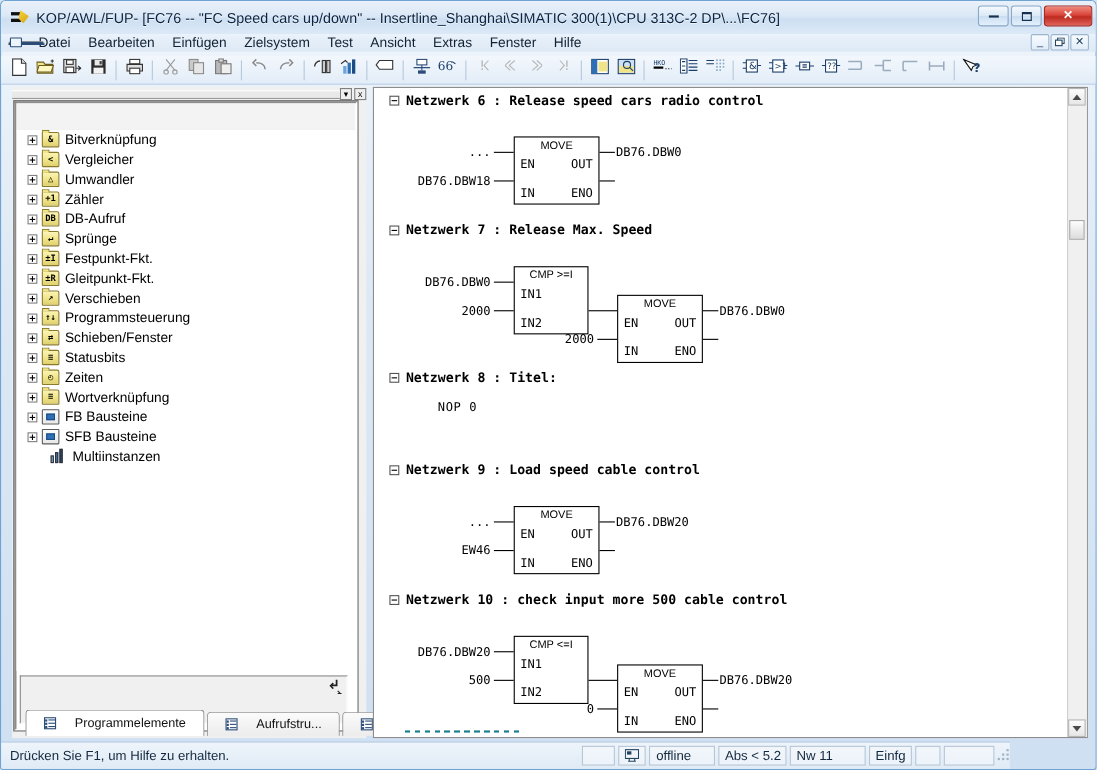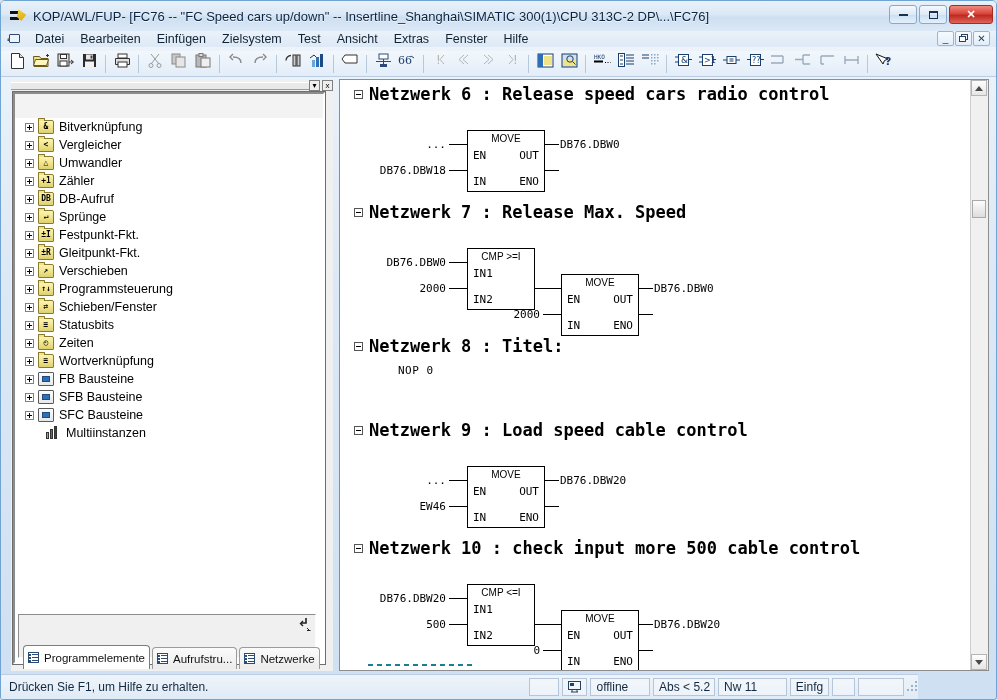--- a/index.html
+++ b/index.html
@@ -218,22 +218,22 @@
     position:absolute; right:2px; top:1px; width:16px; height:16px;
     font-family:"DejaVu Sans", sans-serif; font-size:12px; color:#222;
     display:flex; align-items:center; justify-content:center;
   }
 
   
   .tabs {
     position:absolute; left:22px; top:644px; display:flex; align-items:flex-end; gap:2px;
   }
   .tab {
-    height:22px; display:flex; align-items:center; gap:4px;
-    padding:0 4px; font-size:11.5px; color:#111;
+    height:22px; display:flex; align-items:center; gap:16px;
+    padding:0 16px; font-size:11.5px; color:#111;
     background: linear-gradient(180deg,#fbfbfb 0%,#ececec 100%);
     border:1px solid #9b9b9b; border-bottom:none;
     border-radius:4px 4px 0 0; box-sizing:border-box;
   }
   .tab.active {
     background:#ffffff; height:24px; font-weight:normal;
     border-color:#7d7d7d;
   }
   .tabicon { width:12px; height:12px; position:relative; flex:0 0 auto; }
   .tabicon .frame {
@@ -277,21 +277,21 @@
   .vs-thumb {
     position:absolute; left:1px; top:120px; width:14px; height:18px;
     background:linear-gradient(180deg,#fdfdfd,#dcdcdc);
     border:1px solid #a9a9a9; box-sizing:border-box;
   }
 
   .network { position:absolute; }
   .nwtitle {
     display:flex; align-items:center; gap:6px;
     font-family:"DejaVu Sans Mono","Liberation Mono",monospace;
-    font-size:17px; font-weight:bold; color:#000; white-space:nowrap;
+    font-size:12px; font-weight:bold; color:#000; white-space:nowrap;
   }
   .collapser {
     width:9px; height:9px; border:1px solid #555; background:#fff;
     position:relative; flex:0 0 auto; box-sizing:border-box;
   }
   .collapser::before {
     content:""; position:absolute; left:1px; top:3px; width:5px; height:1px; background:#000;
   }
 
   .ladder { position:relative; font-family:"DejaVu Sans Mono","Liberation Mono",monospace; font-size:11px; color:#000; }
@@ -766,27 +766,20 @@
 
 
         <div class="tnode">
           <span class="expander"></span>
           <span class="ticon block">
               <span class="inner"></span>
             </span>
           <span>SFB Bausteine</span>
         </div>
 
-        <div class="tnode">
-          <span class="expander"></span>
-          <span class="ticon block">
-              <span class="inner"></span>
-            </span>
-          <span>SFC Bausteine</span>
-        </div>
 
         <div class="tnode">
           <span class="dotlead"></span>
           <span class="expander none"></span>
           <span class="ticon multi">
               <span class="b1"></span>
               <span class="b2"></span>
               <span class="b3"></span>
             </span>
           <span>Multiinstanzen</span>

